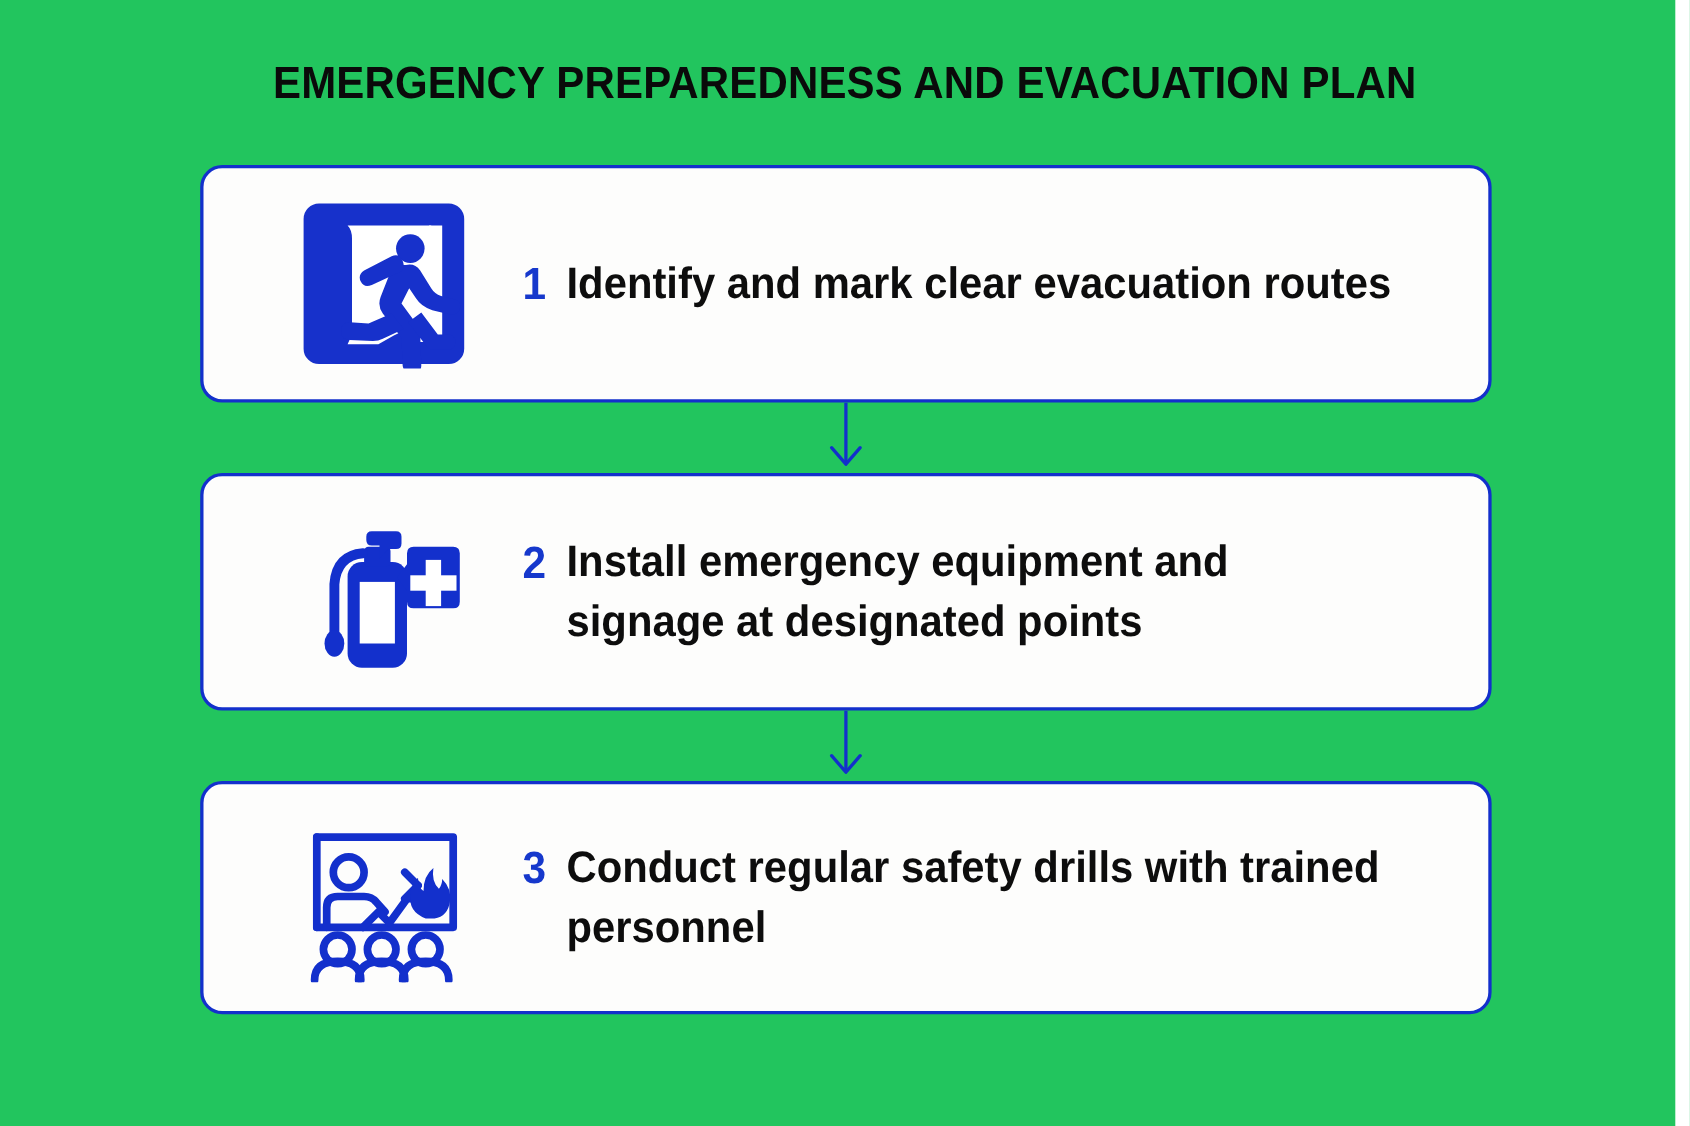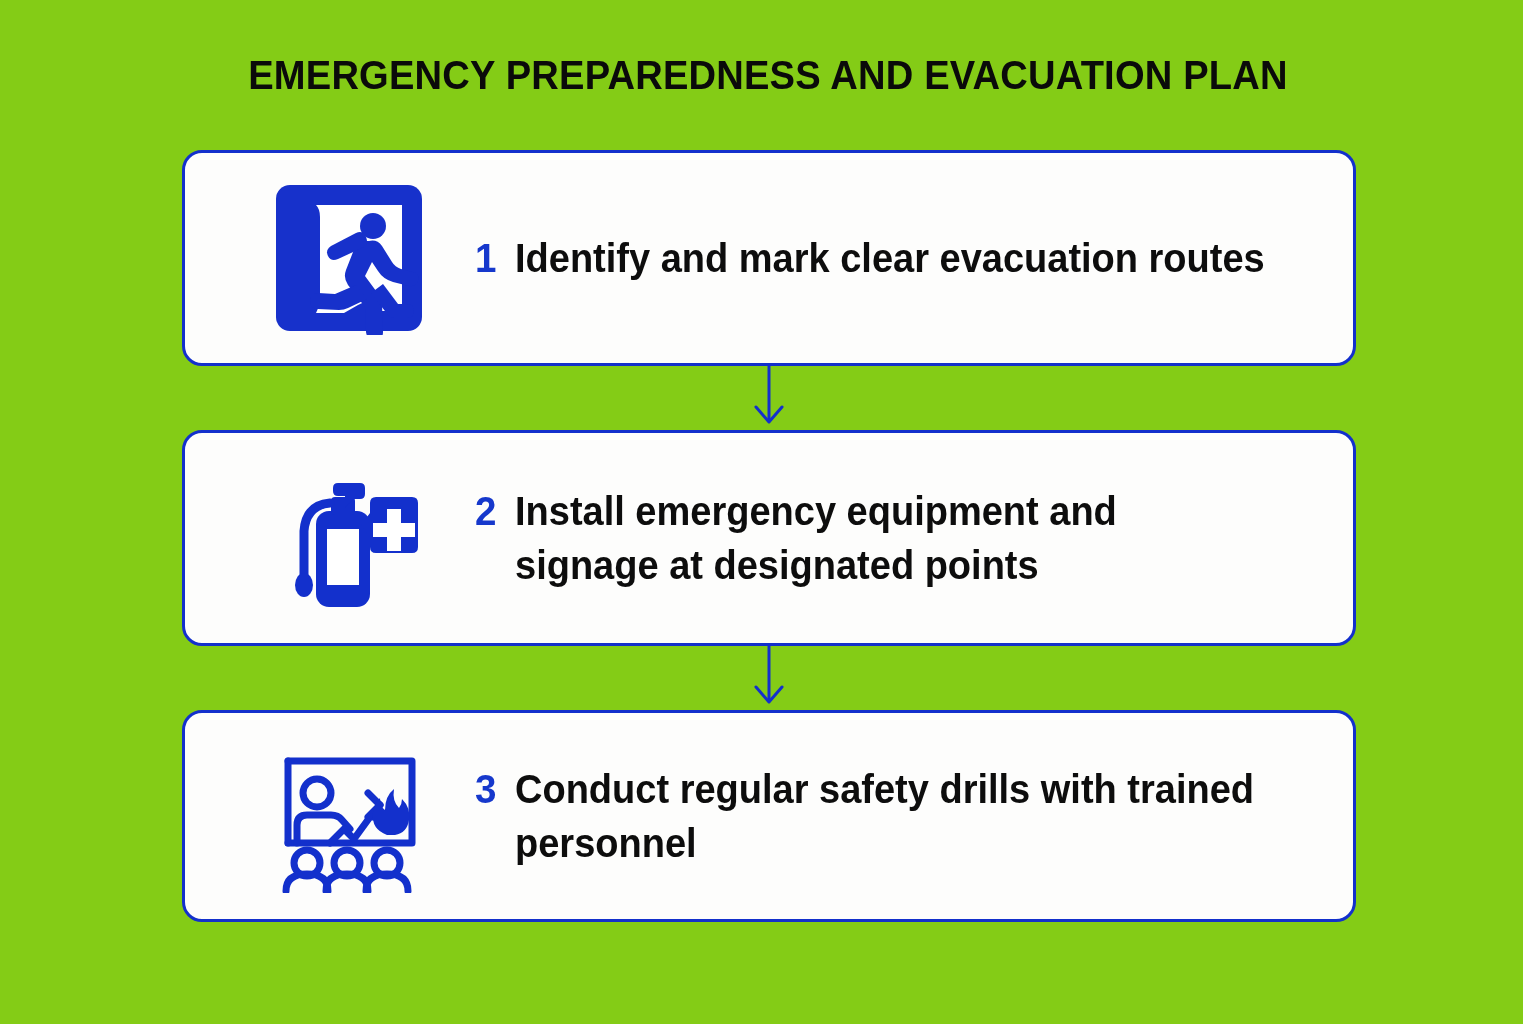--- a/index.html
+++ b/index.html
@@ -12,21 +12,21 @@
     height: 1024px;
     font-family: "Liberation Sans", sans-serif;
     -webkit-font-smoothing: antialiased;
     overflow: hidden;
   }
 
   .page {
     position: relative;
     width: 1523px;
     height: 1024px;
-    background: #84cc16;
+    background: #22c55e;
   }
 
   
   .title {
     position: absolute;
     top: 52px;
     left: 0;
     width: 1536px;
     text-align: center;
     font-family: "Liberation Sans", sans-serif;

